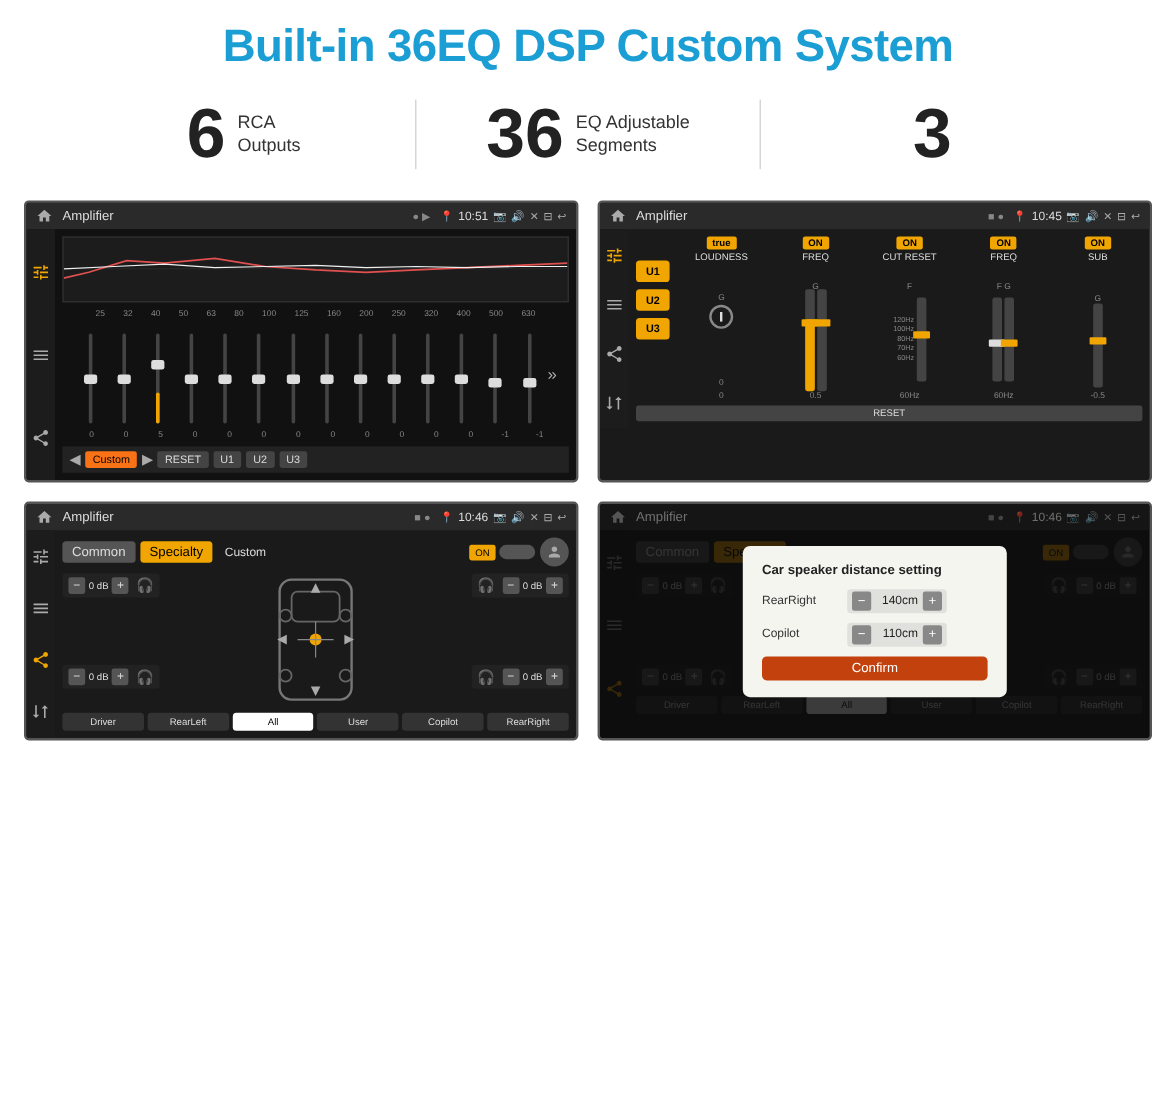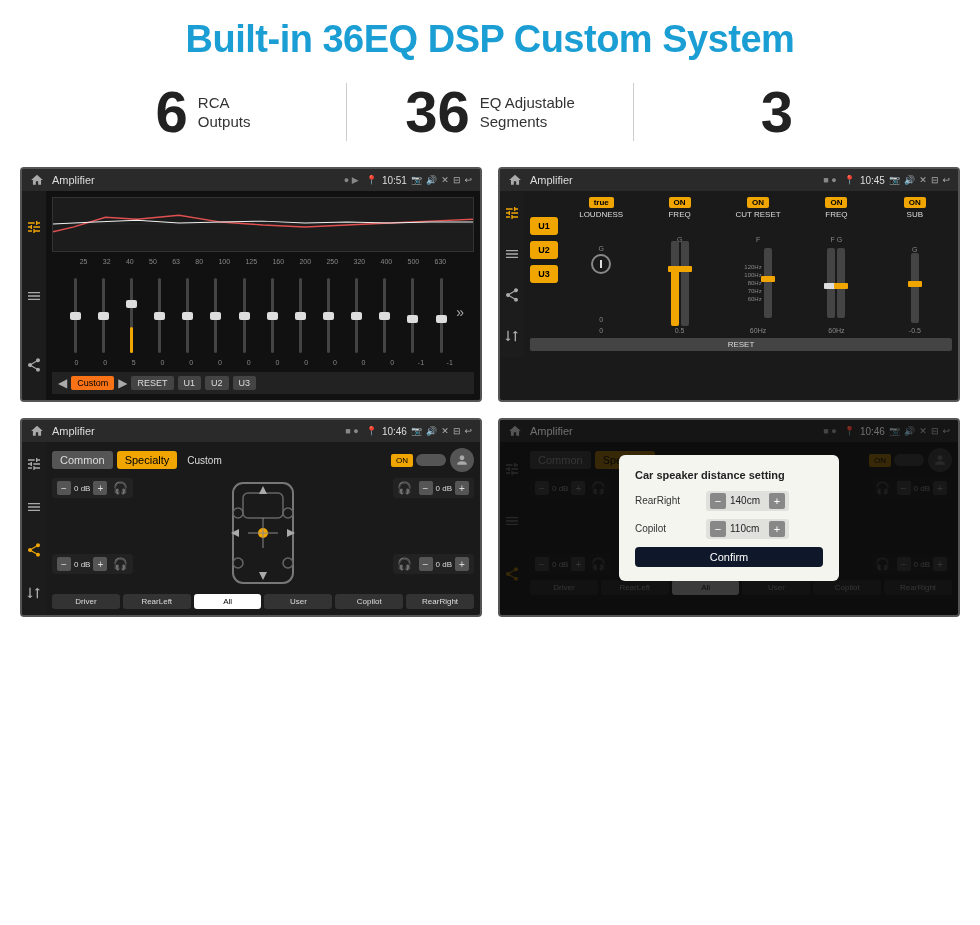--- a/index.html
+++ b/index.html
@@ -405,27 +405,27 @@
       align-items: center;
       justify-content: center;
       border-radius: 2px;
       cursor: pointer;
     }
 
     .stepper-val {
       font-size: 10px;
       color: #222;
       min-width: 35px;
-      text-align: left;
+      text-align: right;
     }
 
     .dialog-confirm-btn {
       display: block;
       margin: 8px auto 0;
-      background: #0f172a;
+      background: #c2410c;
       color: #fff;
       font-size: 11px;
       padding: 4px 24px;
       border-radius: 4px;
       text-align: center;
       cursor: pointer;
     }
 
     .amp-main {
       flex: 1;

